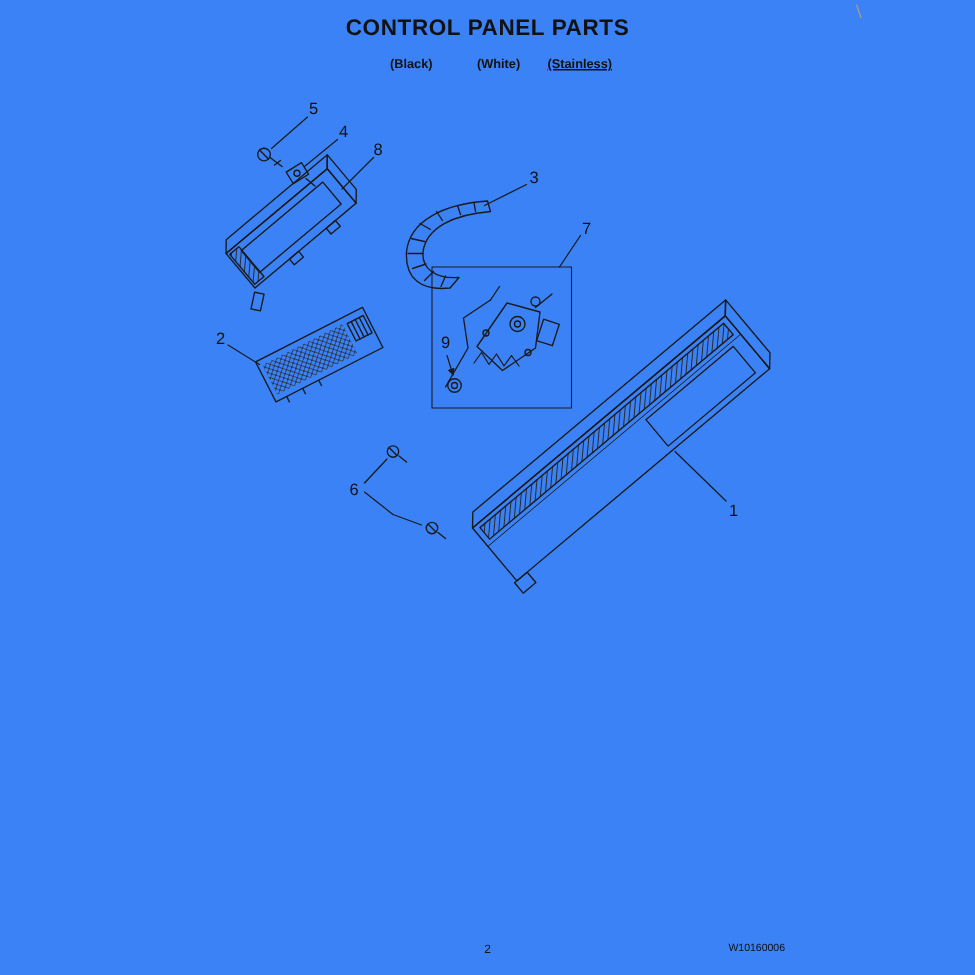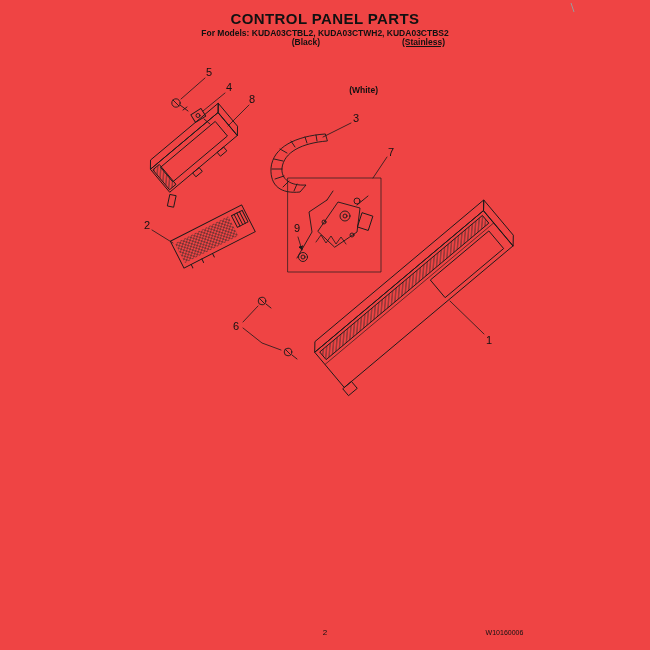--- a/index.html
+++ b/index.html
@@ -6,21 +6,21 @@
   html, body { width: 650px; height: 650px; }
   body {
     background: #ffffff;
     font-family: "Liberation Sans", sans-serif;
     color: #111;
   }
   .page {
     position: relative;
     width: 650px;
     height: 650px;
-    background: #ef4444;
+    background: #3b82f6;
     overflow: hidden;
   }
   .title {
     position: absolute;
     top: 10px; left: 0;
     width: 650px;
     text-align: center;
     font-size: 15px;
     font-weight: bold;
     letter-spacing: 0.4px;
@@ -31,24 +31,24 @@
     width: 650px;
     text-align: center;
     font-size: 8.5px;
     font-weight: bold;
   }
   .color-label {
     position: absolute;
     top: 37px;
     font-size: 8.5px;
     font-weight: bold;
-    text-align: right;
+    text-align: left;
   }
   .color-black    { left: 260px; width: 60px; }
-  .color-white    { left: 318px; width: 60px; margin-top: 48px; }
+  .color-white    { left: 318px; width: 60px; }
   .color-stainless{ left: 365px; width: 80px; text-decoration: underline; }
   svg.diagram { position: absolute; top: 0; left: 0; }
   .footer-page {
     position: absolute;
     top: 628px; left: 0;
     width: 650px;
     text-align: center;
     font-size: 8px;
   }
   .footer-doc {
@@ -58,21 +58,20 @@
     text-align: center;
     font-size: 7px;
   }
 </style>
 </head>
 <body>
 
 <div class="page">
 
   <div class="title">CONTROL PANEL PARTS</div>
-  <div class="models">For Models: KUDA03CTBL2, KUDA03CTWH2, KUDA03CTBS2</div>
   <span class="color-label color-black">(Black)</span>
   <span class="color-label color-white">(White)</span>
   <span class="color-label color-stainless">(Stainless)</span>
 
   <svg class="diagram" width="650" height="650" viewBox="0 0 650 650">
     <defs>
       <pattern id="hx" width="3.2" height="3.2" patternUnits="userSpaceOnUse" patternTransform="rotate(45)">
         <line x1="1.6" y1="0" x2="1.6" y2="3.2" stroke="#2a2a2a" stroke-width="0.7"></line>
       </pattern>
       <pattern id="pcb" width="4" height="4" patternUnits="userSpaceOnUse">

